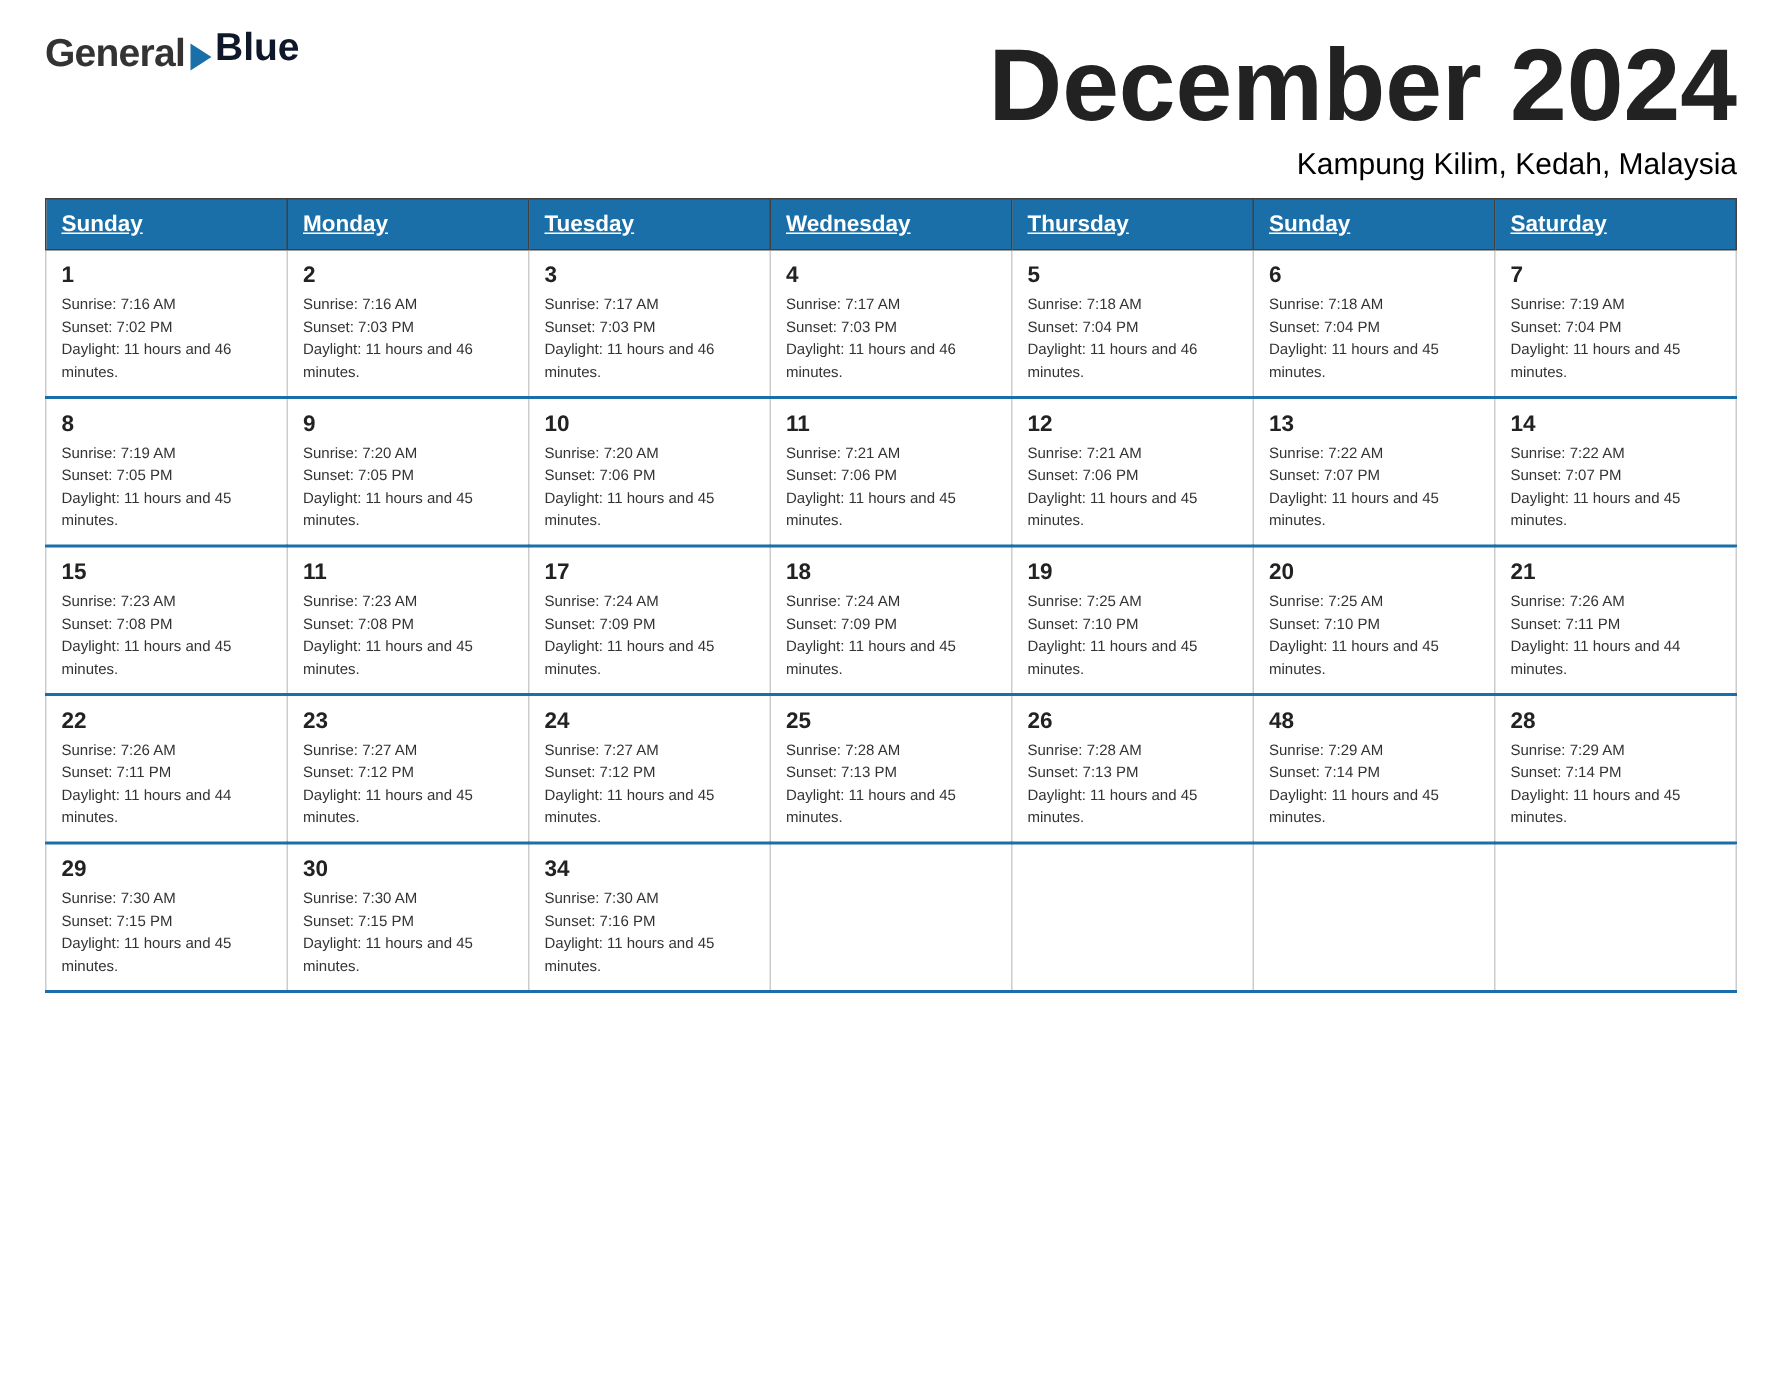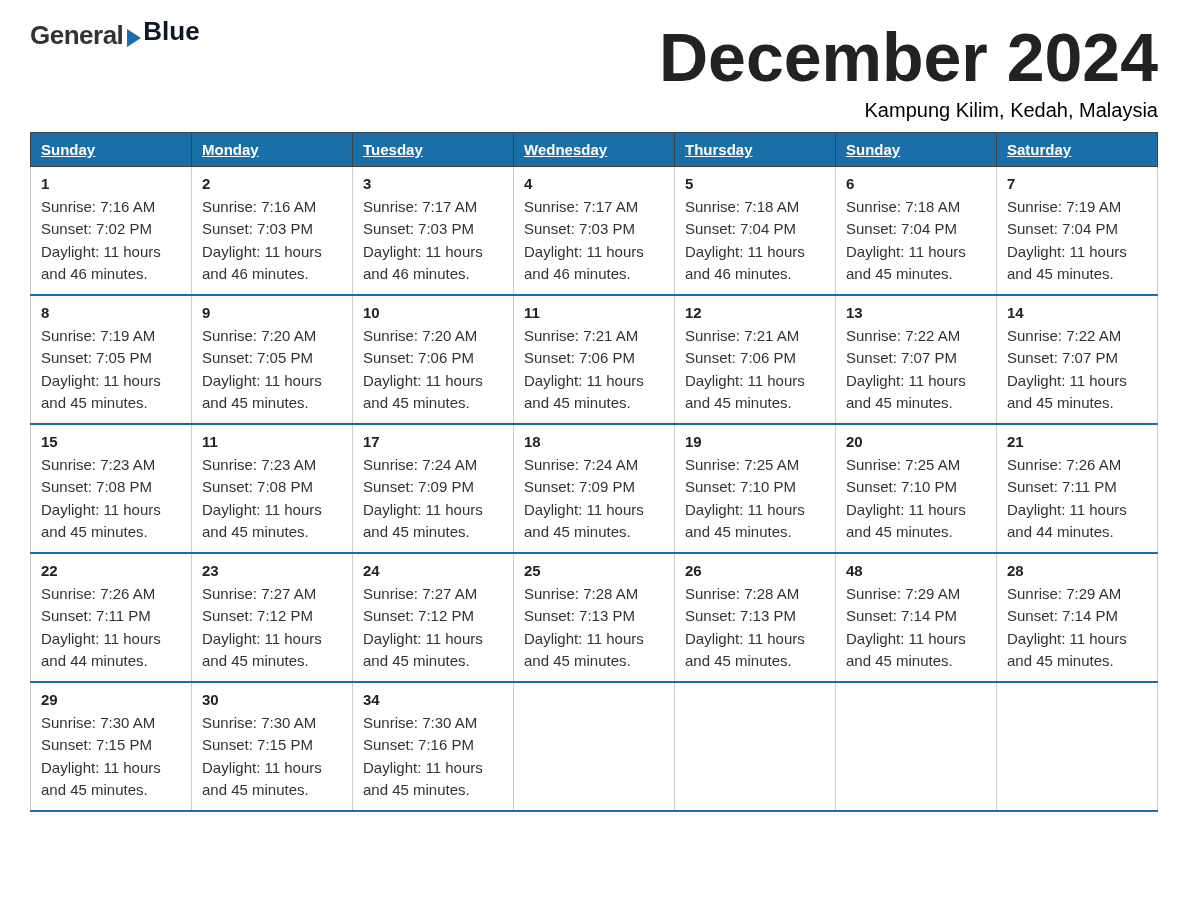--- a/index.html
+++ b/index.html
@@ -93,21 +93,21 @@
     }
     tbody td:first-child { border-left: 1px solid #ccc; }
     tbody td:last-child { border-right: 1px solid #ccc; }
     .day-num {
       font-size: 15px;
       font-weight: bold;
       color: #222;
       margin-bottom: 4px;
     }
     .day-info {
-      font-size: 15px;
+      font-size: 10px;
       color: #333;
       line-height: 1.5;
     }
   </style>
 </head>
 <body>
 
 <div class="header">
   <div class="logo">
     <div class="logo-top">

